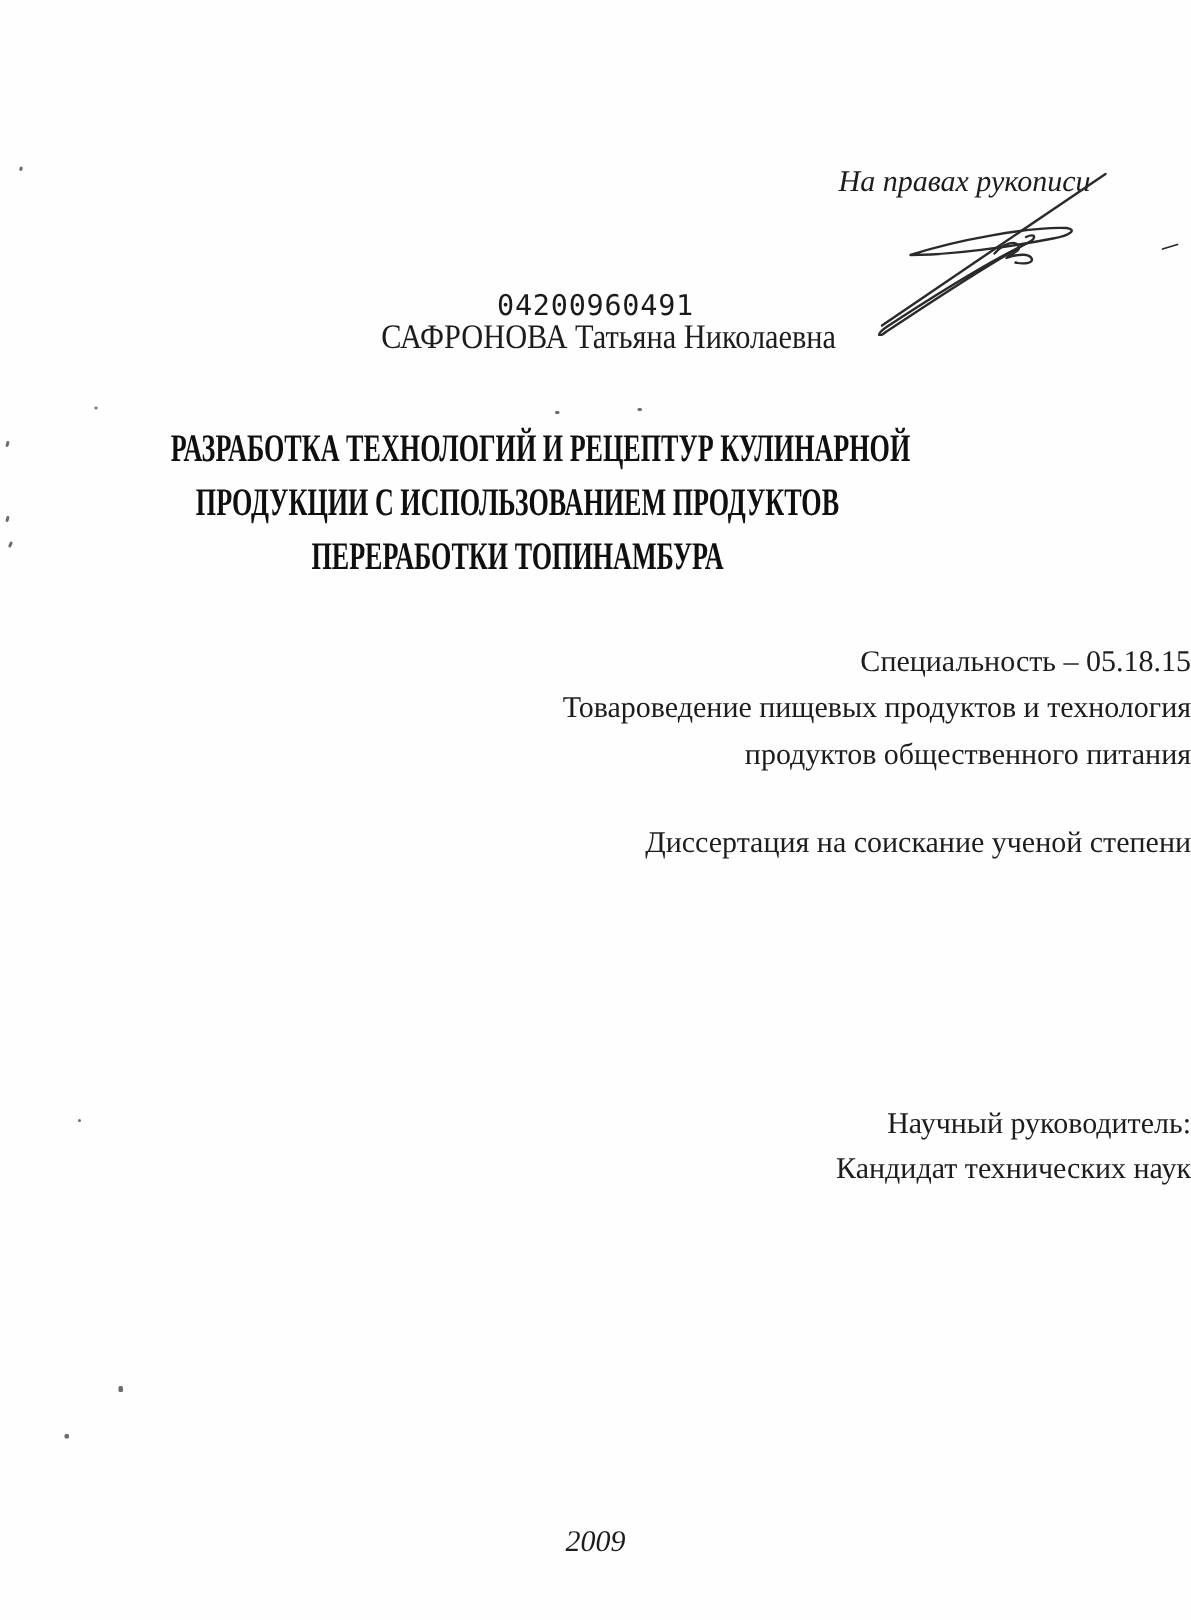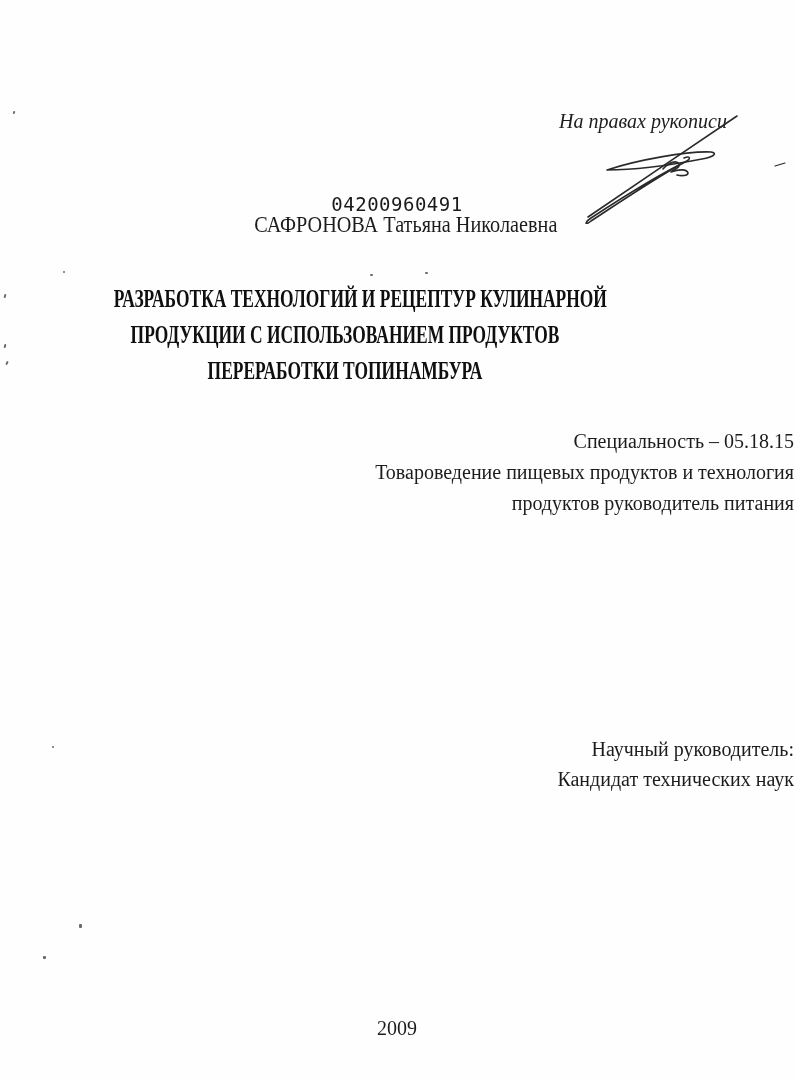--- a/index.html
+++ b/index.html
@@ -101,20 +101,21 @@
 
   
   .year {
     position: absolute;
     top: 1017px;
     left: 0;
     width: 100%;
     box-sizing: border-box;
     text-align: center;
     font-size: 20px;
+    font-style: italic;
   }
 
   
   .speck {
     position: absolute;
     background: #3a3a3a;
     border-radius: 1px;
     opacity: 0.75;
   }
   .s1  { left: 13px;  top: 111px; width: 2px; height: 3px; transform: rotate(20deg); }
@@ -154,24 +155,25 @@
 
   <div class="title">
     <div>РАЗРАБОТКА ТЕХНОЛОГИЙ И РЕЦЕПТУР КУЛИНАРНОЙ</div>
     <div>ПРОДУКЦИИ С ИСПОЛЬЗОВАНИЕМ ПРОДУКТОВ</div>
     <div>ПЕРЕРАБОТКИ ТОПИНАМБУРА</div>
   </div>
 
   <div class="block spec">
     <div>Специальность – 05.18.15</div>
     <div>Товароведение пищевых продуктов и технология</div>
-    <div>продуктов руководитель питания</div>
+    <div>продуктов общественного питания</div>
   </div>
 
   <div class="block thesis">
+    <div>Диссертация на соискание ученой степени</div>
   </div>
 
   <div class="block supervisor">
     <div>Научный руководитель:</div>
     <div>Кандидат технических наук</div>
   </div>
 
   <div class="year">2009</div>
 
   <div class="speck s1"></div>

